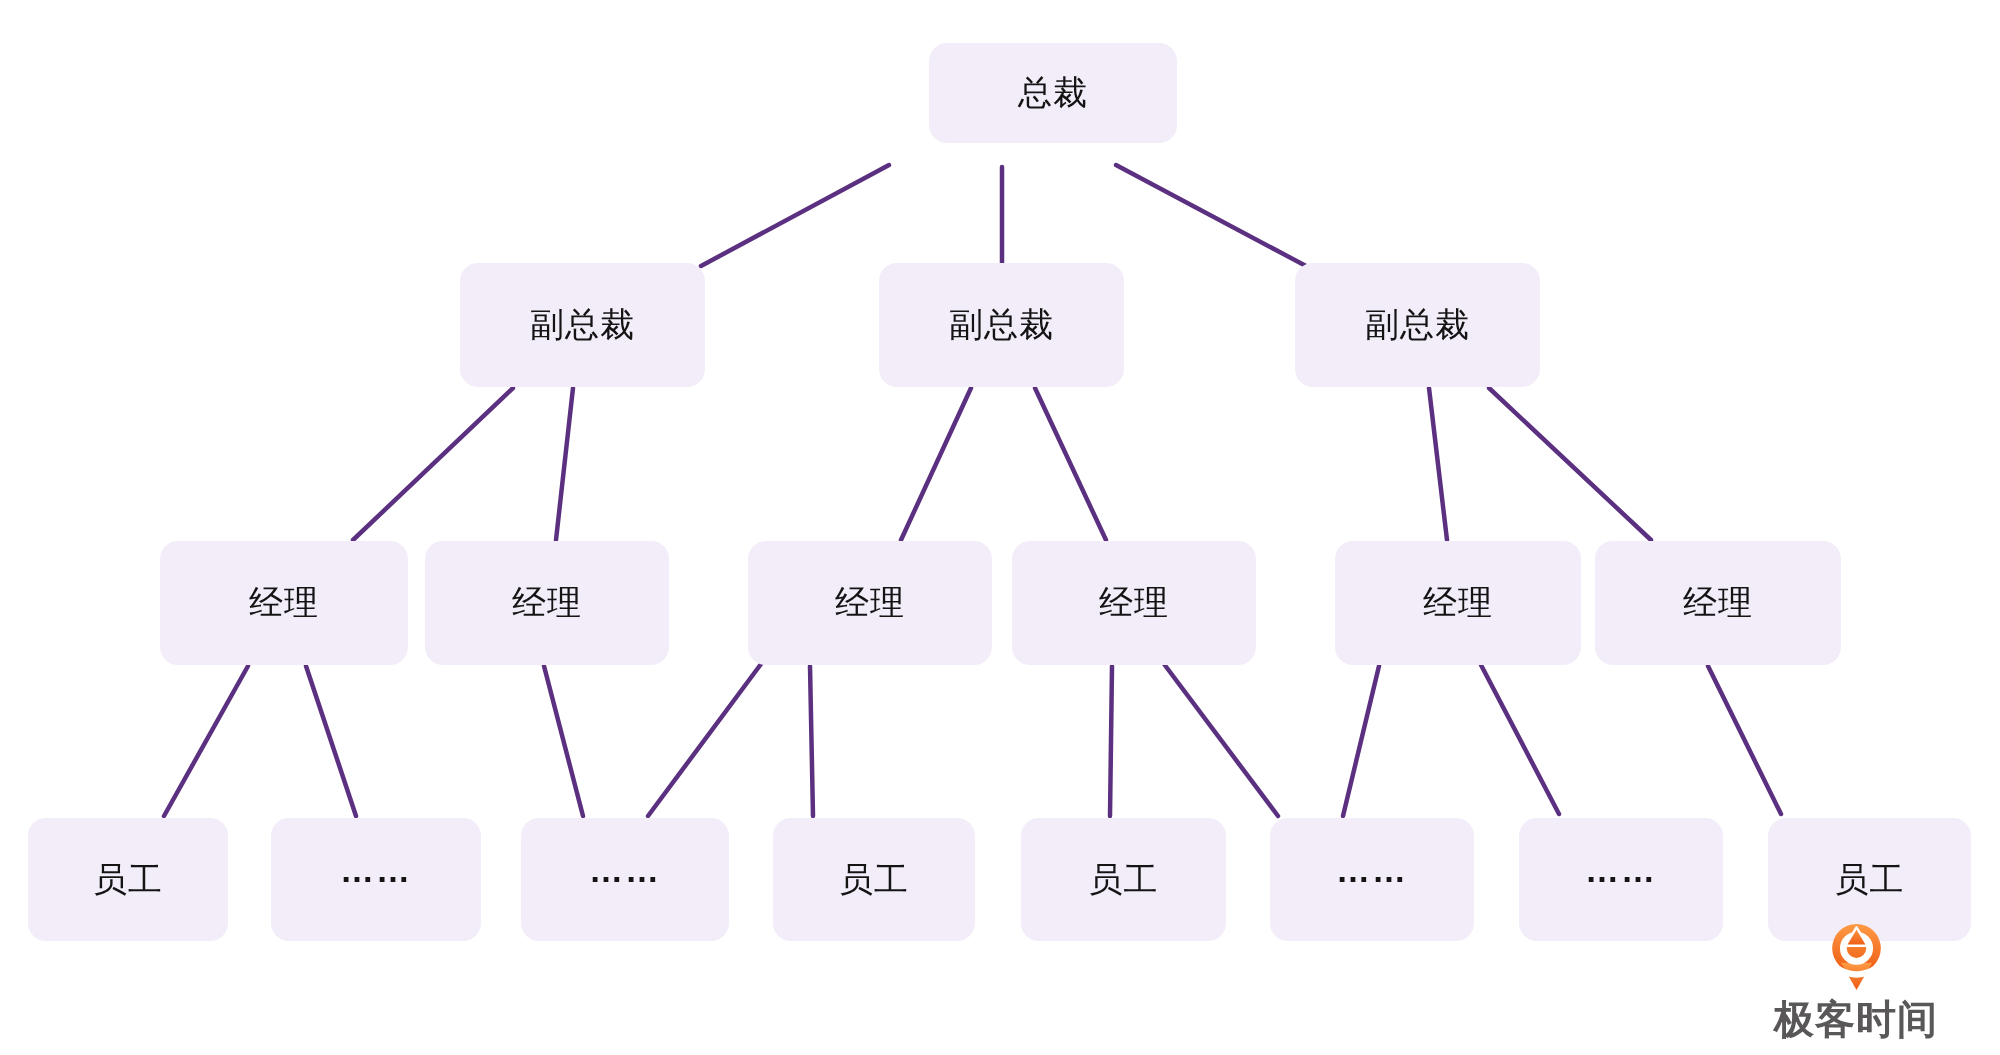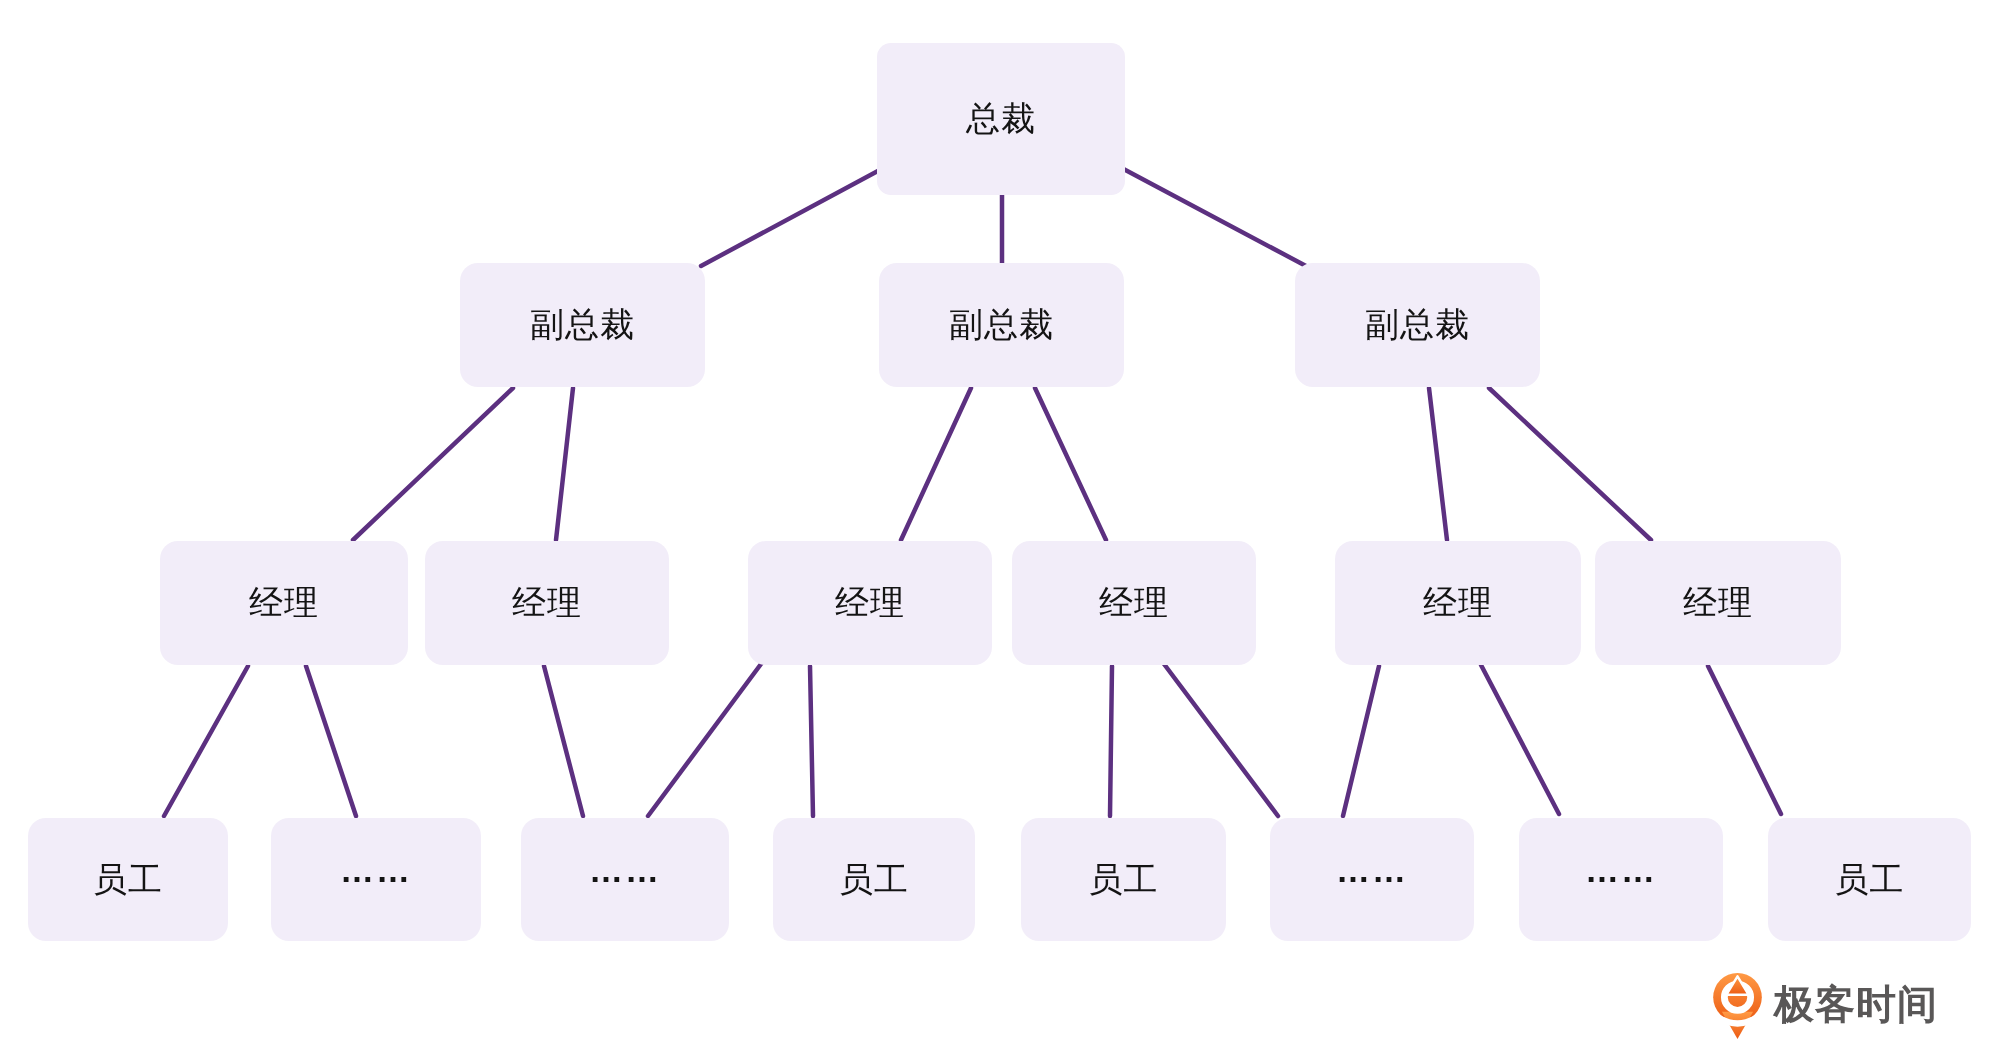--- a/index.html
+++ b/index.html
@@ -49,20 +49,21 @@
     transform: translateY(-9px);
     display: inline-block;
   }
   .brand {
     position: absolute;
     right: 62px;
     bottom: 14px;
     display: flex;
     align-items: center;
     gap: 9px;
+    flex-direction: column;
   }
   .brand-text {
     font-size: 40px;
     font-weight: 600;
     color: var(--brand-text-color, #595757);
     letter-spacing: 1px;
     line-height: 1;
     transform: translateY(-2px);
   }
 </style>
@@ -87,21 +88,21 @@
       <line x1="761" y1="664" x2="648" y2="816" stroke="#5c3080" stroke-width="4.5" stroke-linecap="round"></line>
       <line x1="810" y1="666" x2="813" y2="816" stroke="#5c3080" stroke-width="4.5" stroke-linecap="round"></line>
       <line x1="1112" y1="666" x2="1110" y2="816" stroke="#5c3080" stroke-width="4.5" stroke-linecap="round"></line>
       <line x1="1164" y1="664" x2="1278" y2="816" stroke="#5c3080" stroke-width="4.5" stroke-linecap="round"></line>
       <line x1="1379" y1="666" x2="1343" y2="816" stroke="#5c3080" stroke-width="4.5" stroke-linecap="round"></line>
       <line x1="1481" y1="665" x2="1559" y2="814" stroke="#5c3080" stroke-width="4.5" stroke-linecap="round"></line>
       <line x1="1708" y1="666" x2="1781" y2="814" stroke="#5c3080" stroke-width="4.5" stroke-linecap="round"></line>
     </svg>
 
   <div class="node-layer">
-      <div class="node" style="left: 877px; top: 43px; width: 248px; height: 152px; border-radius: 14px;">
+      <div class="node" style="left: 929px; top: 43px; width: 248px; height: 100px;">
         <span>总裁</span>
       </div>
       <div class="node" style="left: 460px; top: 263px; width: 245px; height: 124px;">
         <span>副总裁</span>
       </div>
       <div class="node" style="left: 879px; top: 263px; width: 245px; height: 124px;">
         <span>副总裁</span>
       </div>
       <div class="node" style="left: 1295px; top: 263px; width: 245px; height: 124px;">
         <span>副总裁</span>

